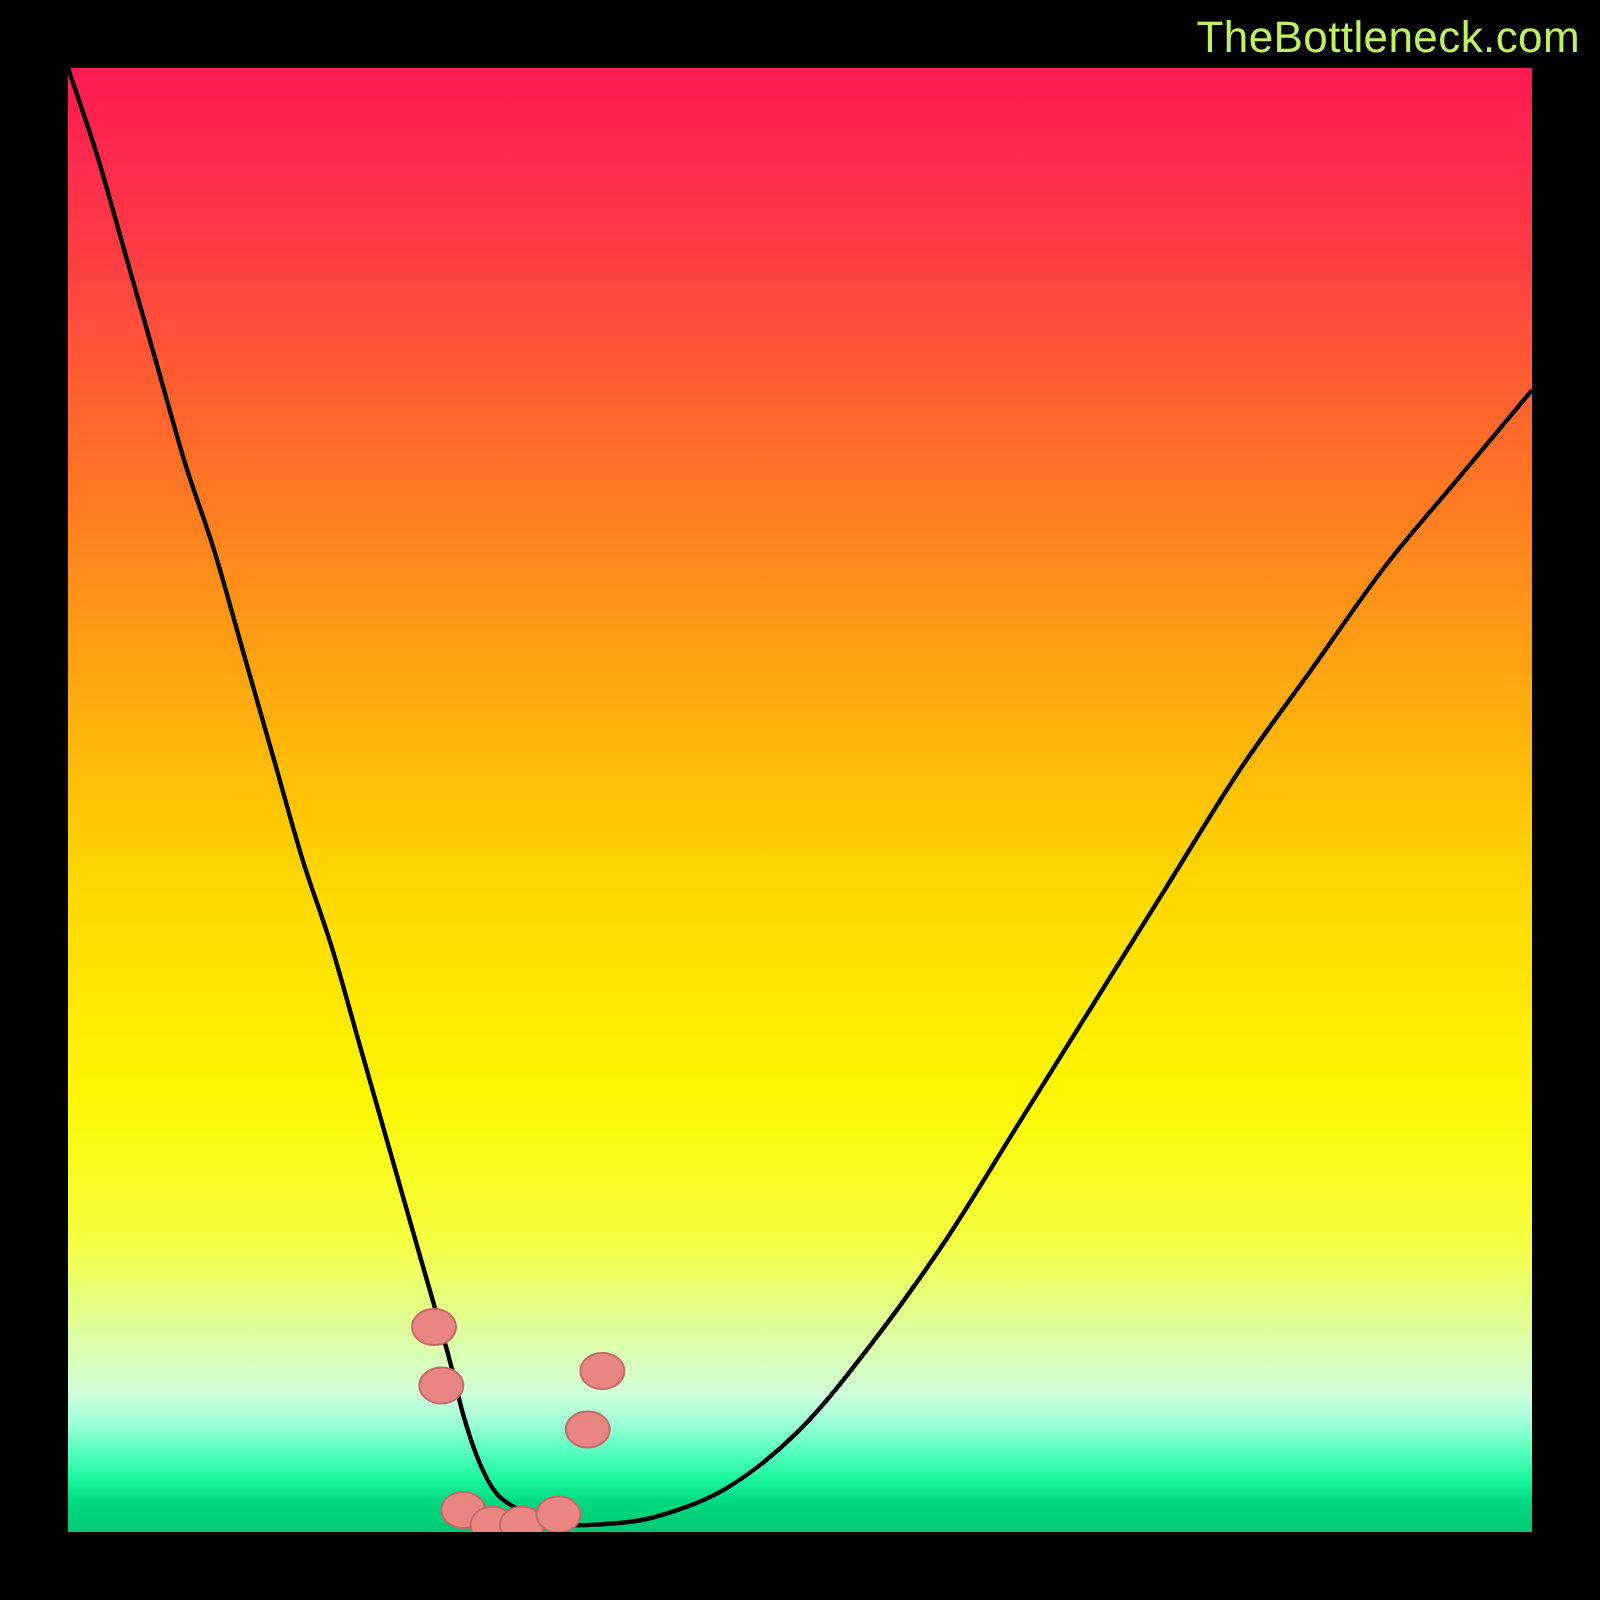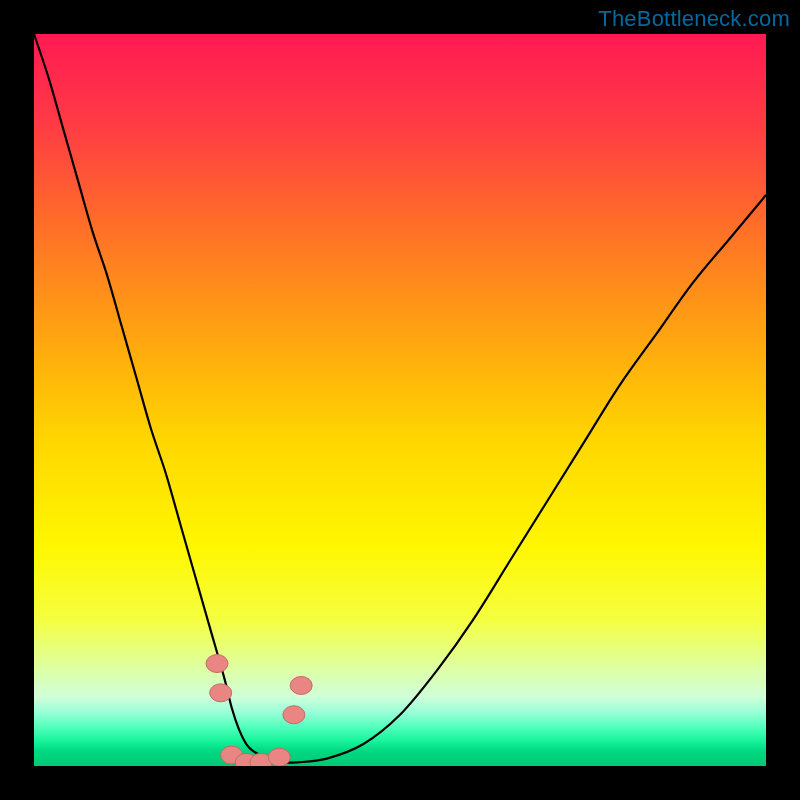--- a/index.html
+++ b/index.html
@@ -24,21 +24,21 @@
     top: 34px;
     left: 34px;
     width: 732px;
     height: 732px;
     overflow: hidden;
   }
   .credit {
     position: absolute;
     top: 6px;
     right: 10px;
-    color: #0369a1;
+    color: #bef264;
     font-size: 22px;
     font-weight: 500;
     letter-spacing: 0.2px;
     user-select: none;
   }
 </style>
 </head>
 <body>
 
 <div class="frame">

